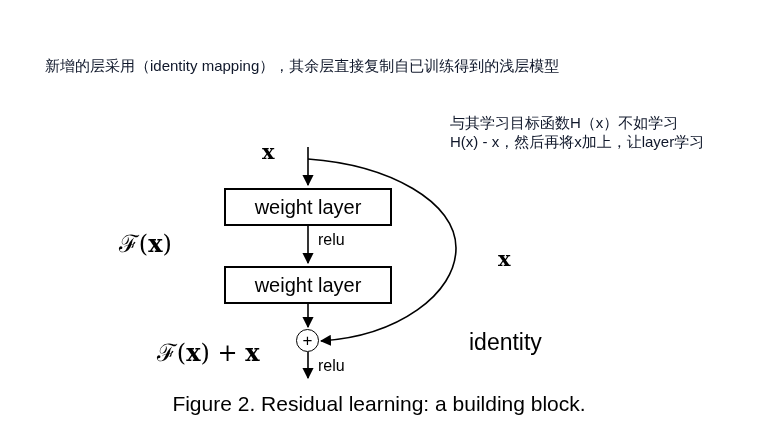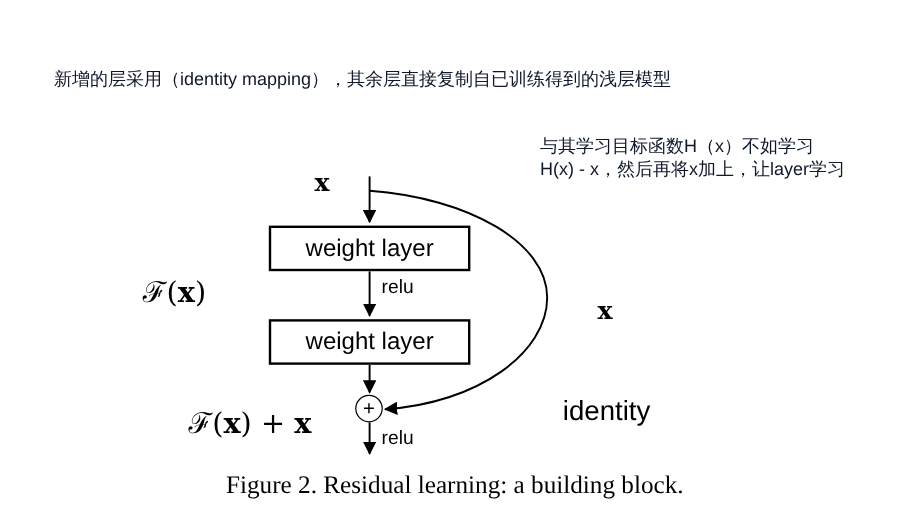--- a/index.html
+++ b/index.html
@@ -79,21 +79,21 @@
     justify-content: center;
     font-size: 17px;
     line-height: 1;
   }
 
   #caption {
     left: 0;
     top: 392px;
     width: 758px;
     text-align: center;
-    font-family: Liberation Serif, serif;
+    font-family: Liberation Sans, sans-serif;
     font-size: 21px;
   }
 </style>
 </head>
 <body>
 
 <div id="canvas">
 
   <div id="top-note" class="abs note">新增的层采用（identity mapping），其余层直接复制自已训练得到的浅层模型</div>
 

